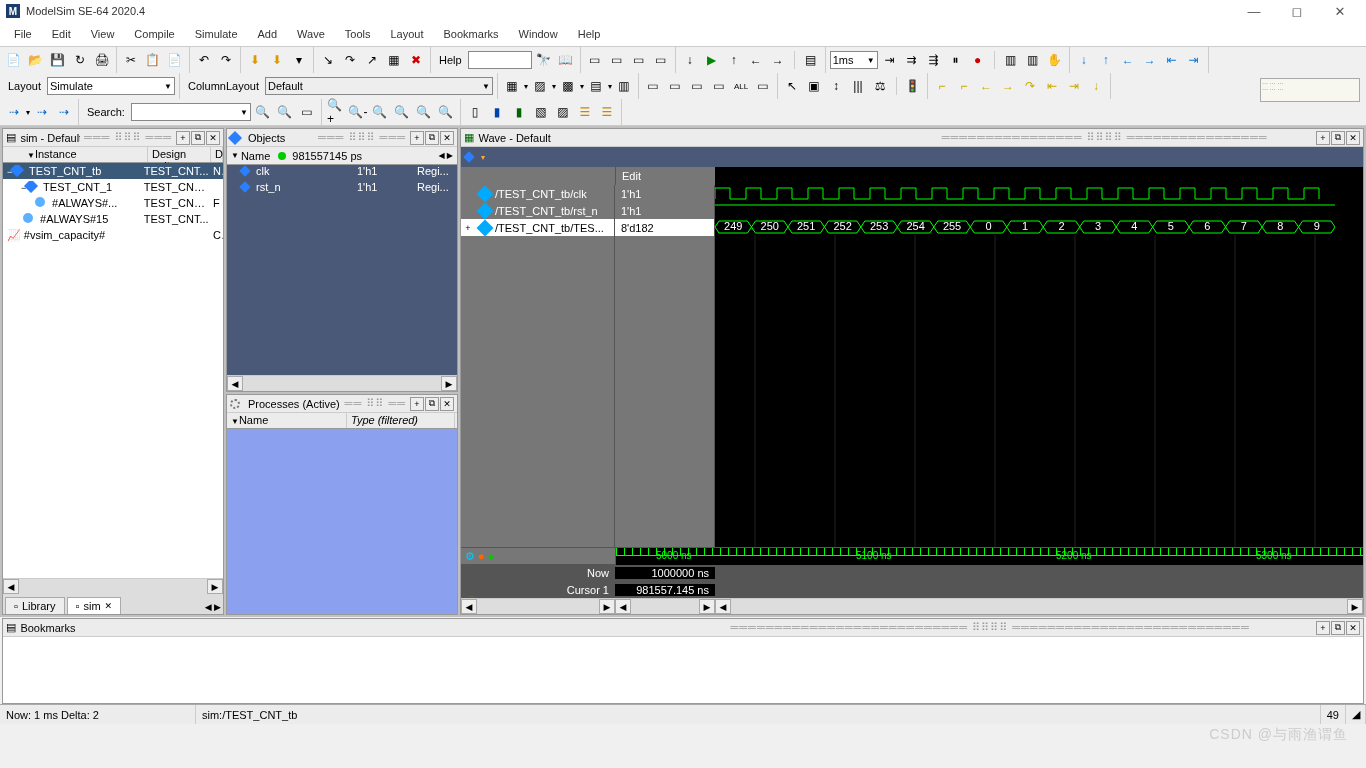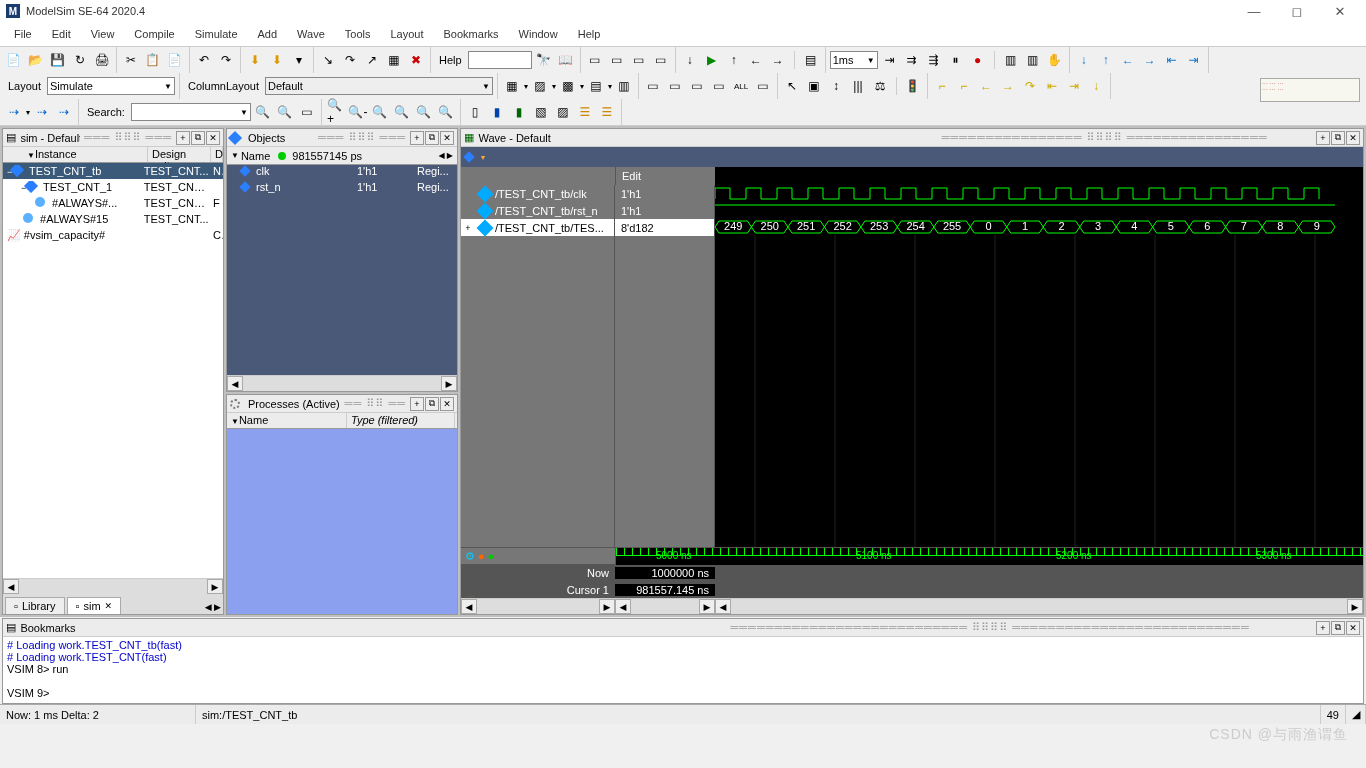--- a/index.html
+++ b/index.html
@@ -559,27 +559,20 @@
   <div class="panel-title">
     <span>▤</span>
     <span class="ptext">Bookmarks</span>
     <span class="handle" style="flex:1;text-align:center">═══════════════════════════ ⠿⠿⠿⠿ ═══════════════════════════</span>
     <span class="pctrl">
       <span class="pbtn">+</span>
       <span class="pbtn">⧉</span>
       <span class="pbtn">✕</span>
     </span>
   </div>
-  <div class="transcript-body" id="tr-body">
-      <div class="blue"># Loading work.TEST_CNT_tb(fast)</div>
-      <div class="blue"># Loading work.TEST_CNT(fast)</div>
-      <div class="">VSIM 8&gt; run</div>
-      <div class="">&nbsp;</div>
-      <div class="">VSIM 9&gt;</div>
-    </div>
 </div>
 
 <div class="statusbar">
   <div style="width:196px">Now: 1 ms  Delta: 2</div>
   <div style="flex:1">sim:/TEST_CNT_tb</div>
   <div>49</div>
   <div style="width:20px">
       <span>◢</span>
     </div>
 </div>

